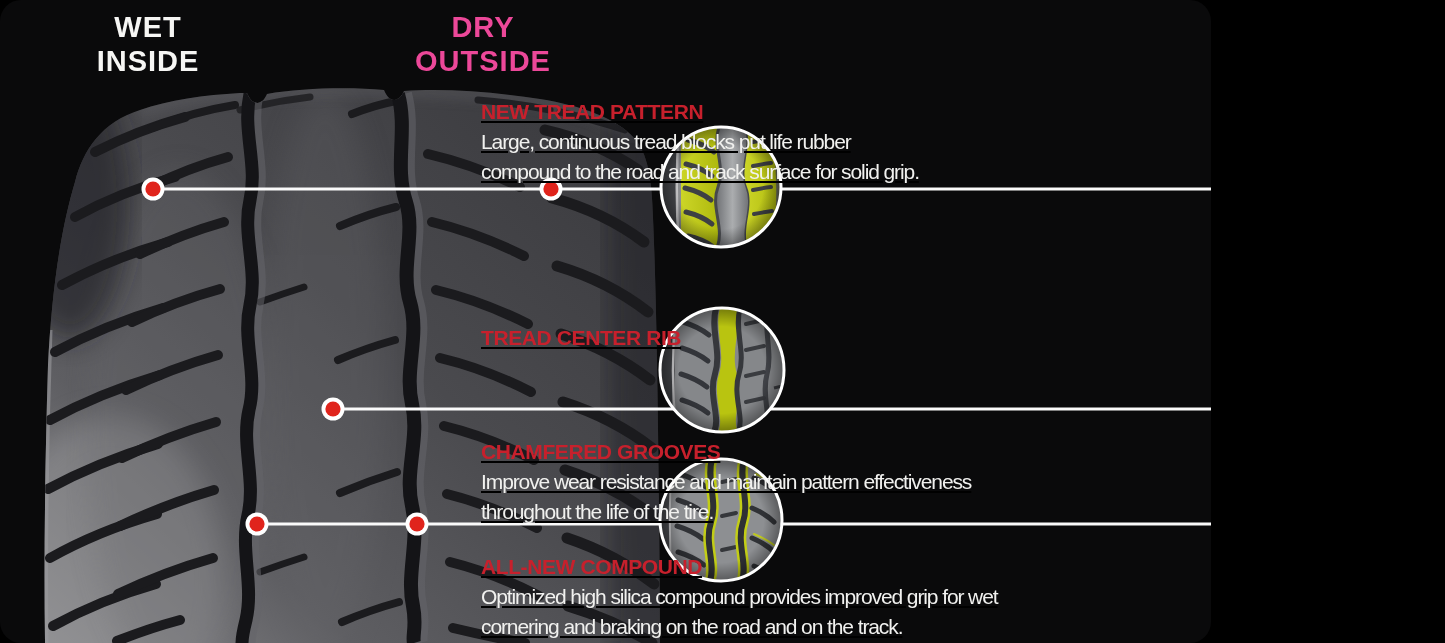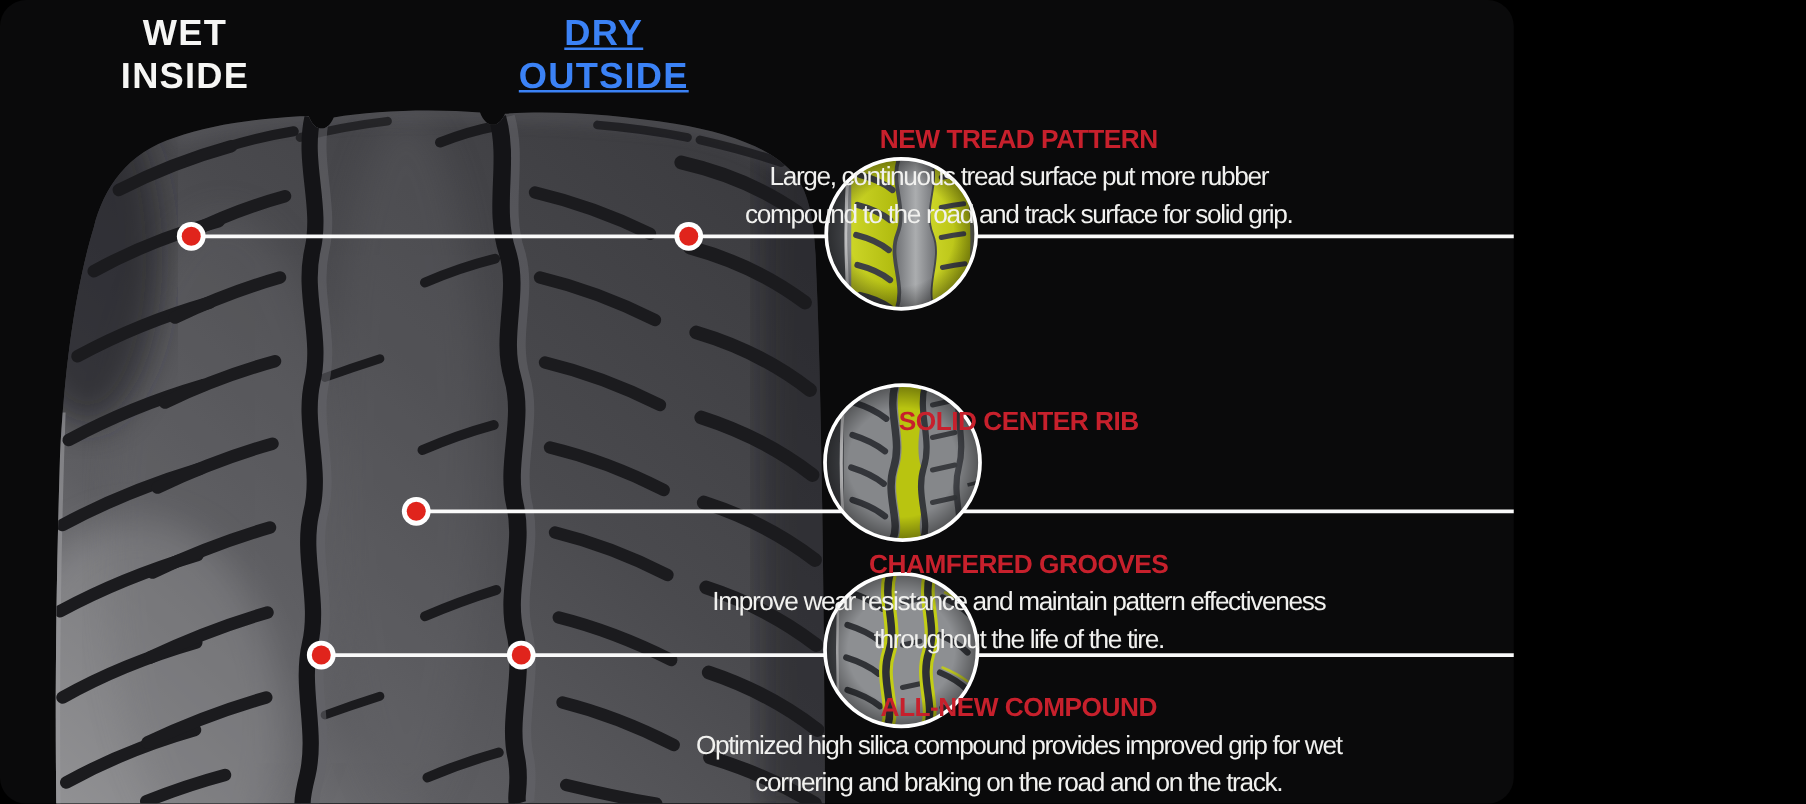--- a/index.html
+++ b/index.html
@@ -9,23 +9,23 @@
     font-family:"Liberation Sans", sans-serif;
     border-radius:21px;
   }
   .scene{position:absolute;left:0;top:0;}
   .top-label{
     position:absolute;text-align:center;font-weight:bold;
     font-size:29px;line-height:34px;letter-spacing:1px;
     white-space:pre-line;
   }
   .top-label.wet{left:86px;top:10px;width:124px;color:#f6f6f4;}
-  .top-label.dry{left:398px;top:10px;width:170px;color:#3b82f6;text-decoration:underline;}
+  .top-label.dry{left:398px;top:10px;width:170px;color:#ec4899;}
   .feature{
-    position:absolute;right:76px;width:640px;text-align:center;
+    position:absolute;right:90px;width:640px;text-align:left;text-decoration:underline;
   }
   .feature-title{
     color:#c7202c;font-size:21px;font-weight:bold;
     line-height:24px;letter-spacing:-0.4px;
   }
   .feature-desc{
     color:#f1f1ef;font-size:21px;line-height:30px;
     letter-spacing:-1.1px;margin-top:3px;white-space:pre-line;
   }
   .f1{top:100px;} .f2{top:213px;} .f3{top:326px;} .f4{top:440px;} .f5{top:555px;}
@@ -281,25 +281,25 @@
     </g>
   </svg>
 
   <div class="top-label wet">WET
 INSIDE</div>
   <div class="top-label dry">DRY
 OUTSIDE</div>
 
   <div class="feature f1">
     <div class="feature-title">NEW TREAD PATTERN</div>
-    <div class="feature-desc">Large, continuous tread surface put more rubber
+    <div class="feature-desc">Large, continuous tread blocks put life rubber
 compound to the road and track surface for solid grip.</div>
   </div>
   <div class="feature f3">
-    <div class="feature-title">SOLID CENTER RIB</div>
+    <div class="feature-title">TREAD CENTER RIB</div>
   </div>
   <div class="feature f5">
     <div class="feature-title">ALL-NEW COMPOUND</div>
     <div class="feature-desc">Optimized high silica compound provides improved grip for wet
 cornering and braking on the road and on the track.</div>
   </div>
   <div class="feature f4">
     <div class="feature-title">CHAMFERED GROOVES</div>
     <div class="feature-desc">Improve wear resistance and maintain pattern effectiveness
 throughout the life of the tire.</div>

